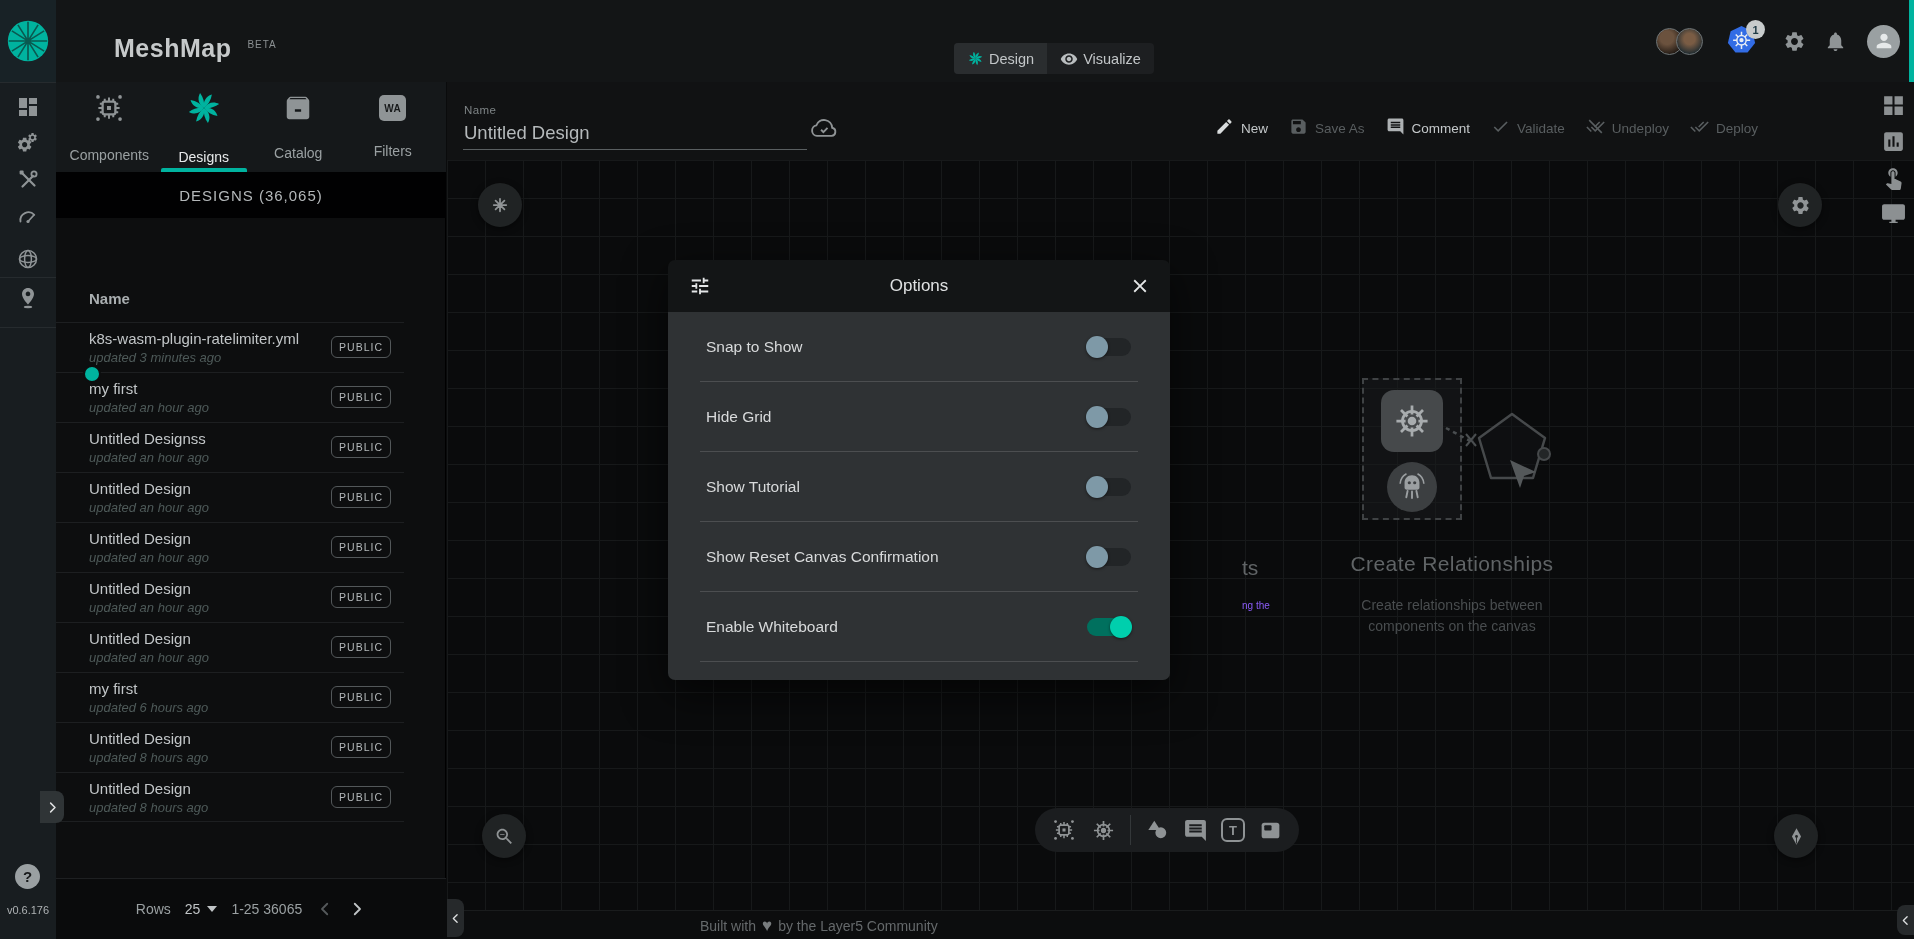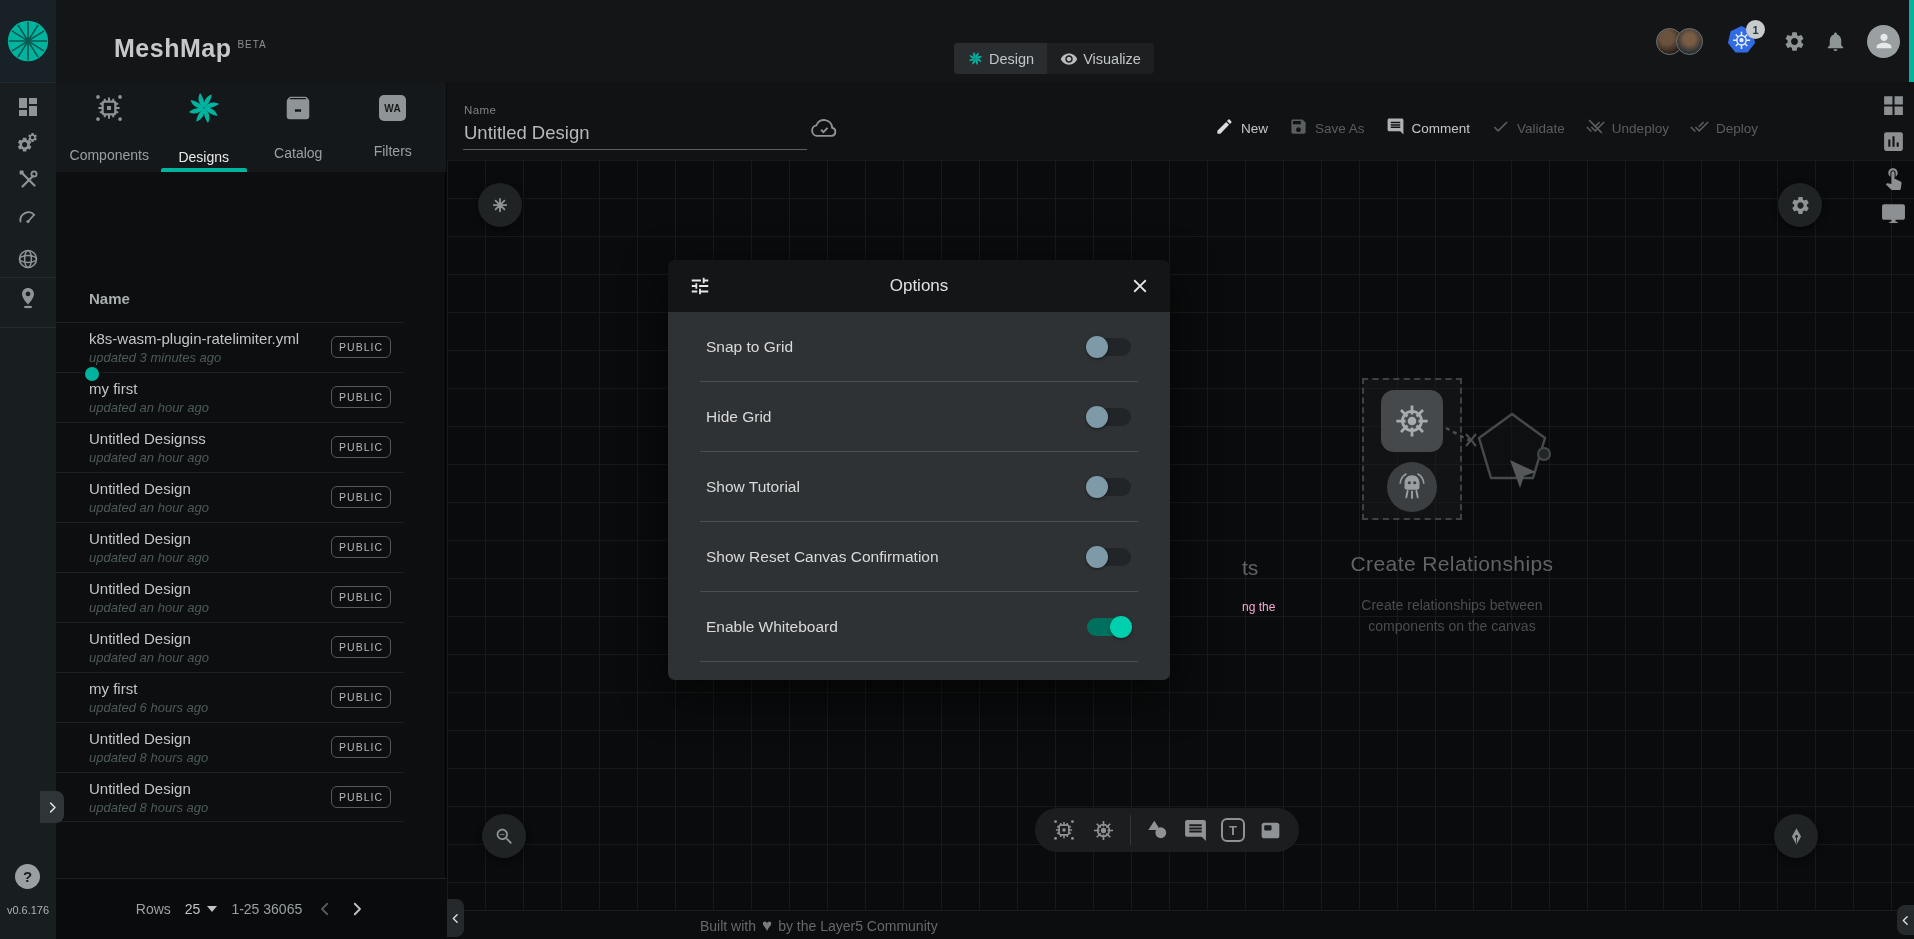--- a/index.html
+++ b/index.html
@@ -10,21 +10,21 @@
     color:#c9cccd; -webkit-font-smoothing:antialiased;
   }
   .abs { position:absolute; }
   svg { display:block; }
 
   
   .topbar { position:absolute; left:0; top:0; width:1914px; height:82px; background:#131516; }
   .teal-strip { position:absolute; right:0; top:0; width:5px; height:82px; background:#00B39F; }
   .logo-cell { position:absolute; left:0; top:0; width:56px; height:82px; background:#182226; display:flex; align-items:center; justify-content:center; }
   .app-title { position:absolute; left:114px; top:34px; font-size:25px; font-weight:bold; color:#c6c9ca; letter-spacing:.5px; }
-  .app-title sup { font-size:10px; font-weight:normal; color:#8b9092; letter-spacing:1px; margin-left:6px; }
+  .app-title sup { font-size:10px; font-weight:normal; color:#8b9092; letter-spacing:1px; margin-left:16px; }
   .mode-toggle { position:absolute; left:954px; top:43px; height:31px; display:flex; background:#1d1f21; border-radius:4px; overflow:hidden; }
   .mode-seg { display:flex; align-items:center; gap:5px; padding:0 13px; font-size:14.5px; color:#c2c6c8; cursor:pointer; }
   .mode-seg.active { background:#2a2d2f; }
   .hdr-right { position:absolute; right:14px; top:0; height:82px; display:flex; align-items:center; }
   .avatar-sm { width:27px; height:27px; border-radius:50%; border:1px solid #6f7577; }
   .avatar-1 { background:radial-gradient(circle at 40% 35%, #6b523e 0 30%, #241c16 75%); }
   .avatar-2 { background:radial-gradient(circle at 50% 40%, #7a5c44 0 28%, #1d2a30 78%); margin-left:-7px; }
   .k8s-wrap { position:relative; margin-left:22px; width:40px; height:34px; }
   .k8s-badge { position:absolute; right:0; top:-4px; width:19px; height:19px; border-radius:50%; background:#c7cbcc; color:#1d3a46; font-size:11px; font-weight:bold; display:flex; align-items:center; justify-content:center; }
   .hdr-ic { margin-left:18px; color:#8f9496; cursor:pointer; }
@@ -81,21 +81,21 @@
   .cv-btn.disabled svg { color:#595e60; }
 
   .fab { position:absolute; width:44px; height:44px; border-radius:50%; background:#202324; box-shadow:0 2px 6px rgba(0,0,0,.5); display:flex; align-items:center; justify-content:center; color:#909496; cursor:pointer; }
 
   .onb-box { position:absolute; left:1362px; top:378px; width:100px; height:142px; border:2px dashed #3f4244; background:rgba(26,28,29,.55); }
   .onb-k8s-tile { position:absolute; left:1381px; top:390px; width:62px; height:62px; border-radius:13px; background:#46494b; display:flex; align-items:center; justify-content:center; color:#a8acae; }
   .onb-squid-tile { position:absolute; left:1387px; top:462px; width:50px; height:50px; border-radius:50%; background:#3c3f41; display:flex; align-items:center; justify-content:center; color:#9b9fa1; }
   .onb-title { position:absolute; left:1302px; top:552px; width:300px; text-align:center; font-size:21px; color:#606466; letter-spacing:.4px; }
   .onb-sub { position:absolute; left:1322px; top:595px; width:260px; text-align:center; font-size:14px; line-height:21px; color:#494d4f; }
   .frag1 { position:absolute; left:1242px; top:556px; font-size:21px; color:#606466; }
-  .frag2 { position:absolute; left:1242px; top:600px; font-size:12px; color:#f9a8d4; }
+  .frag2 { position:absolute; left:1242px; top:600px; font-size:10px; color:#8b5cf6; }
 
   .tool-pill { position:absolute; left:1035px; top:808px; height:44px; border-radius:22px; background:#1b1d1f; display:flex; align-items:center; padding:0 16px; gap:13px; color:#8f9395; }
   .pill-ic { cursor:pointer; display:flex; align-items:center; justify-content:center; }
   .pill-div { width:1px; height:30px; background:#34383a; }
   .tbox { width:24px; height:24px; border:2px solid #8f9395; border-radius:6px; font-size:13px; font-weight:bold; color:#8f9395; display:flex; align-items:center; justify-content:center; }
 
   .dock { position:absolute; right:8px; top:93px; display:flex; flex-direction:column; gap:11px; color:#8c9092; }
   .dock-ic { cursor:pointer; }
 
   .bottombar { position:absolute; left:447px; top:910px; width:1467px; height:29px; background:#0c0d0e; border-top:1px solid #1a1c1d; }
@@ -406,20 +406,21 @@
             <use href="#i-archive"></use>
           </svg>
         <span class="tab-label">Catalog</span>
       </div>
       <div class="tab">
         <div class="wa-chip">WA</div>
         <span class="tab-label">Filters</span>
       </div>
     </div>
 
+    <div class="designs-band">DESIGNS (36,065)</div>
 
 
     <div class="col-header">Name</div>
 
     <div class="list">
       <div class="row">
         <div class="row-name">k8s-wasm-plugin-ratelimiter.yml</div>
         <div class="row-updated">updated 3 minutes ago</div>
         <div class="badge">PUBLIC</div>
         <div class="collab-avatar"></div>
@@ -639,21 +640,21 @@
       <svg class="modal-tune" width="22" height="22">
           <use href="#i-tune"></use>
         </svg>
       <div class="modal-title">Options</div>
       <svg class="modal-close" width="22" height="22">
           <use href="#i-close"></use>
         </svg>
     </div>
     <div class="modal-body">
       <div class="opt-row">
-        <span class="opt-label">Snap to Grid</span>
+        <span class="opt-label">Snap to Show</span>
         <div class="switch">
             <div class="track"></div>
             <div class="knob"></div>
           </div>
       </div>
       <div class="opt-row">
         <span class="opt-label">Hide Grid</span>
         <div class="switch">
             <div class="track"></div>
             <div class="knob"></div>

